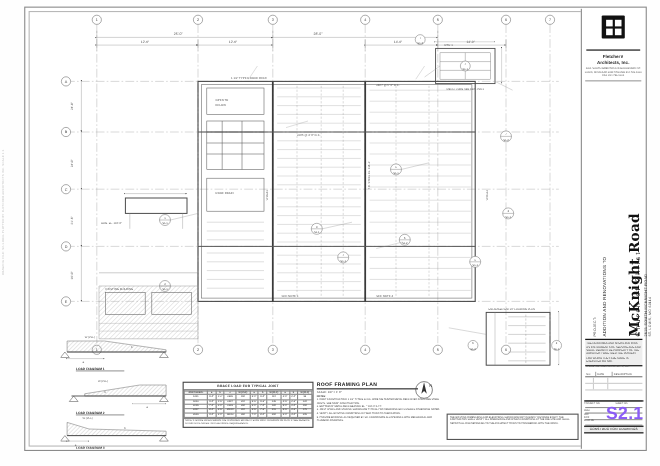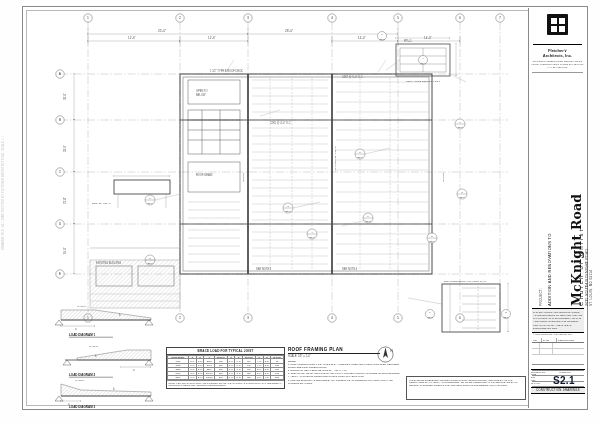--- a/index.html
+++ b/index.html
@@ -67,21 +67,21 @@
   .linefields{position:absolute;left:3px;top:352px;width:52px;}
   .lf{height:4.4px;border-bottom:.5px solid #8f8f8f;font-size:2.3px;
       color:#666;padding-left:1px;}
 
   
   .sheetblk{position:absolute;left:2px;bottom:14px;width:54px;
         border-top:1px solid #000;padding-top:1px;}
   .sh-lbl{display:flex;font-size:2.2px;color:#555;justify-content:space-between;}
   .sh-row{display:flex;align-items:flex-end;}
   .sh-meta{font-size:2.3px;line-height:1.45;color:#444;width:20px;}
-  .sh-num{font-size:10px;font-weight:bold;color:#0f172a;letter-spacing:.3px;
+  .sh-num{font-size:16px;font-weight:bold;color:#8b5cf6;letter-spacing:.3px;
         font-family:"Liberation Sans",sans-serif;padding-left:2px;}
   .cd-bar{margin-top:1px;border-top:.8px solid #000;border-bottom:.8px solid #000;
         font-size:2.8px;text-align:center;letter-spacing:.25px;padding:.6px 0;
         background:#ececec;color:#111;}
 
   
   .plan{position:absolute;left:30px;top:12px;width:494px;height:330px;}
   svg.pl{position:absolute;left:0;top:0;}
 
   

